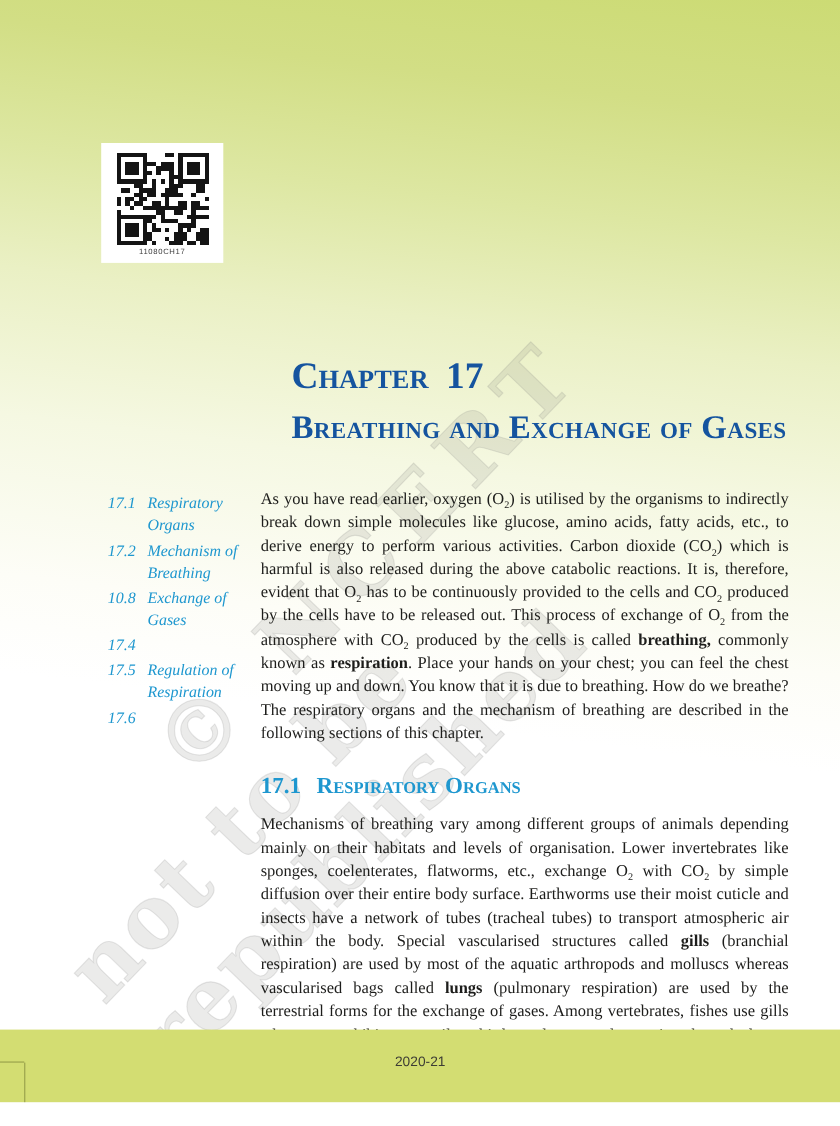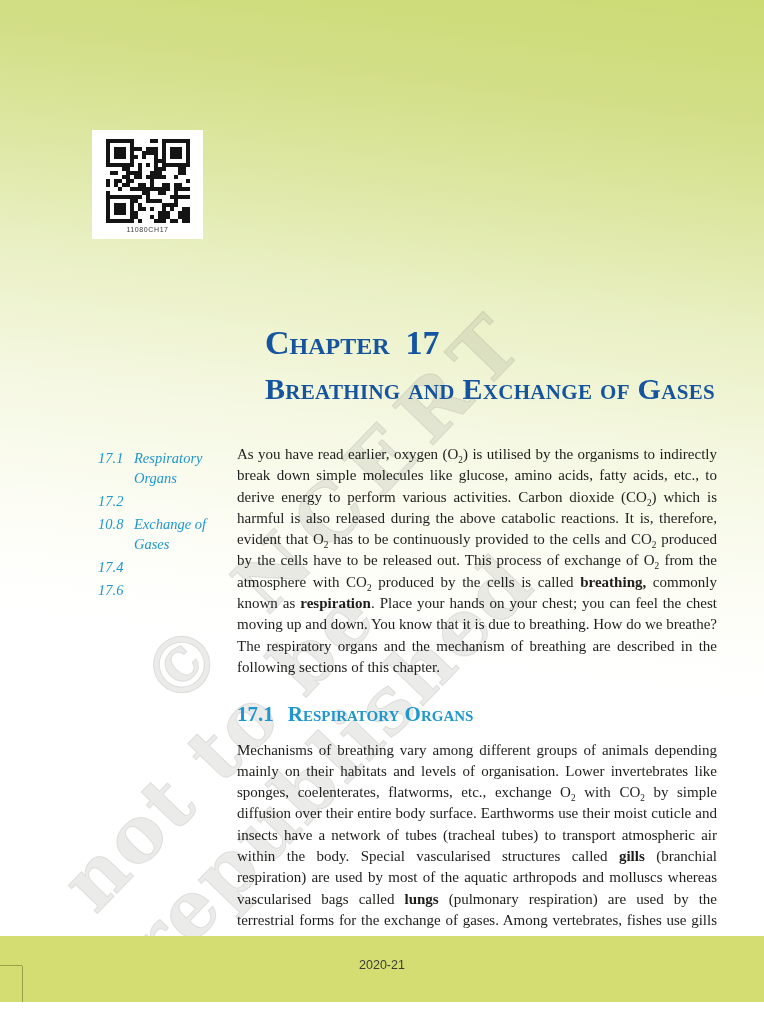--- a/index.html
+++ b/index.html
@@ -328,27 +328,32 @@
     <div class="line2 sc">Breathing and Exchange of Gases</div>
   </div>
 
   <div class="toc">
       <div class="toc-item">
         <span class="toc-num">17.1</span>
         <span class="toc-label">Respiratory Organs</span>
       </div>
       <div class="toc-item">
         <span class="toc-num">17.2</span>
+        <span class="toc-label">Mechanism of Breathing</span>
       </div>
       <div class="toc-item">
         <span class="toc-num">10.8</span>
         <span class="toc-label">Exchange of Gases</span>
       </div>
       <div class="toc-item">
         <span class="toc-num">17.4</span>
+      </div>
+      <div class="toc-item">
+        <span class="toc-num">17.5</span>
+        <span class="toc-label">Regulation of Respiration</span>
       </div>
       <div class="toc-item">
         <span class="toc-num">17.6</span>
       </div>
     </div>
 
   <div class="main">
     <p class="p1"><span>As you have read earlier, oxygen (O</span><sub>2</sub><span>) is utilised by the organisms to indirectly break down simple molecules like glucose, amino acids, fatty acids, etc., to derive energy to perform various activities. Carbon dioxide (CO</span><sub>2</sub><span>) which is harmful is also released during the above catabolic reactions. It is, therefore, evident that O</span><sub>2</sub><span> has to be continuously provided to the cells and CO</span><sub>2</sub><span> produced by the cells have to be released out. This process of exchange of O</span><sub>2</sub><span> from the atmosphere with CO</span><sub>2</sub><span> produced by the cells is called </span><b>breathing,</b><span> commonly known as </span><b>respiration</b><span>. Place your hands on your chest; you can feel the chest moving up and down. You know that it is due to breathing. How do we breathe? The respiratory organs and the mechanism of breathing are described in the following sections of this chapter.</span></p>
     <div class="section-heading">
       <span class="snum">17.1</span><span class="sc">Respiratory Organs</span>

